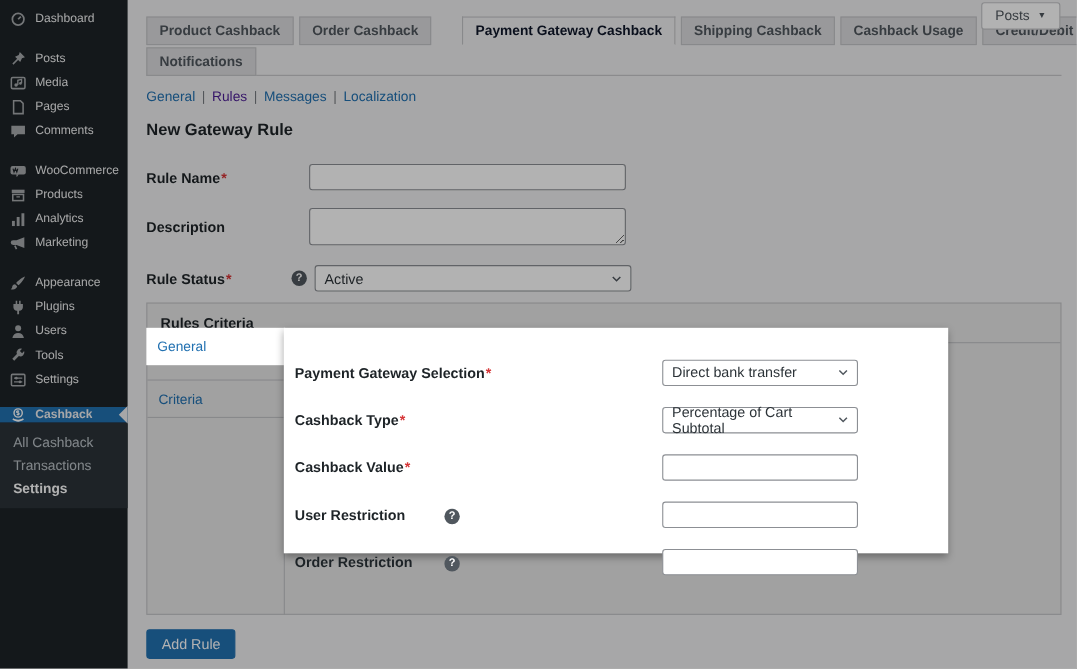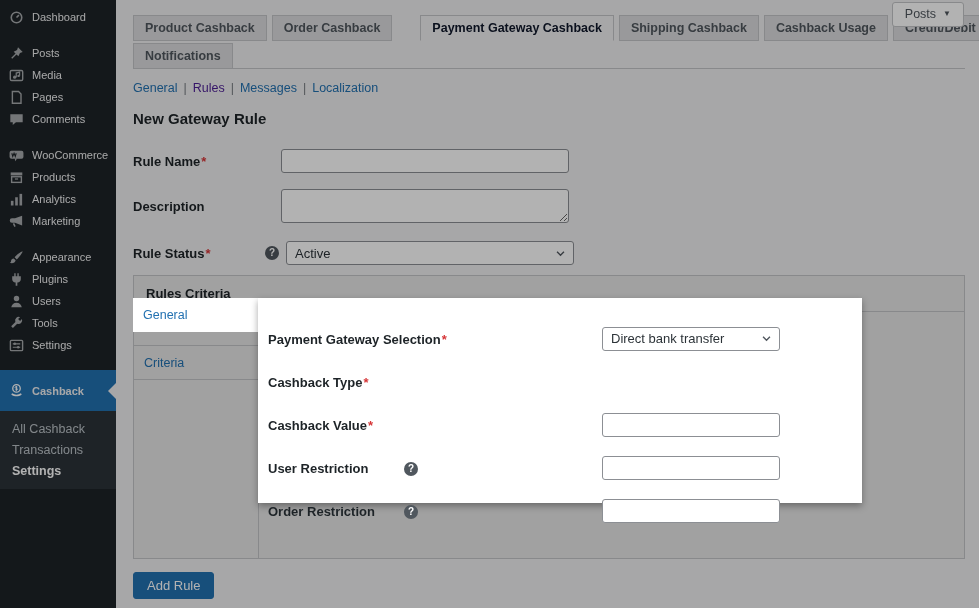--- a/index.html
+++ b/index.html
@@ -15,21 +15,21 @@
 
   
   #sidebar{position:absolute; left:0; top:0; width:116px; height:608px;
     background:var(--wp-dark); z-index:1; padding-top:6px;}
   .sb-item{position:relative; display:flex; align-items:center; height:22px;
     padding:0 6px 0 7px; color:#f0f0f1; cursor:pointer; white-space:nowrap;}
   .sb-item.gap{margin-top:14px;}
   .sb-item .icn{width:18px; min-width:18px; height:16px; display:flex; align-items:center;
     justify-content:center; margin-right:7px; color:#a7aaad;}
   .sb-item .sb-label{font-size:11px; overflow:hidden;}
-  .sb-item.active{background:var(--accent); height:41px; font-weight:bold;}
+  .sb-item.active{background:var(--accent); height:14px; font-weight:bold;}
   .sb-item.active .icn{color:#fff;}
   .sb-item.active::after{content:""; position:absolute; right:0; top:50%;
     margin-top:-8px; border:8px solid transparent; border-right-color:var(--page);}
   #sb-submenu{background:var(--wp-sub); padding:7px 0 8px;}
   .sb-sub{height:21px; display:flex; align-items:center; padding-left:12px;
     color:rgba(240,246,252,.72); font-size:12.5px; cursor:pointer;}
   .sb-sub.current{color:#fff; font-weight:bold;}
 
   
   #main{position:relative; margin-left:116px; padding:0 14px 0 17px; z-index:1;}
@@ -324,20 +324,28 @@
           <div class="fakeselect">
             <span>Direct bank transfer</span>
             <svg width="11" height="11" viewBox="0 0 16 16">
               <path d="M3 5.5l5 5 5-5" fill="none" stroke="#50575e" stroke-width="2"></path>
             </svg>
           </div>
         </span>
       </div>
       <div class="srow">
         <span class="slabel"><span>Cashback Type</span><span class="req">*</span></span>
+        <span class="sfield">
+          <div class="fakeselect">
+            <span>Percentage of Cart Subtotal</span>
+            <svg width="11" height="11" viewBox="0 0 16 16">
+              <path d="M3 5.5l5 5 5-5" fill="none" stroke="#50575e" stroke-width="2"></path>
+            </svg>
+          </div>
+        </span>
       </div>
       <div class="srow">
         <span class="slabel"><span>Cashback Value</span><span class="req">*</span></span>
         <span class="sfield"><input class="txt" type="text" style=""></span>
       </div>
       <div class="srow">
         <span class="slabel"><span>User Restriction</span></span>
         <span class="shelp"><span class="qicon">?</span></span>
         <span class="sfield"><input class="txt" type="text" style=""></span>
       </div>

